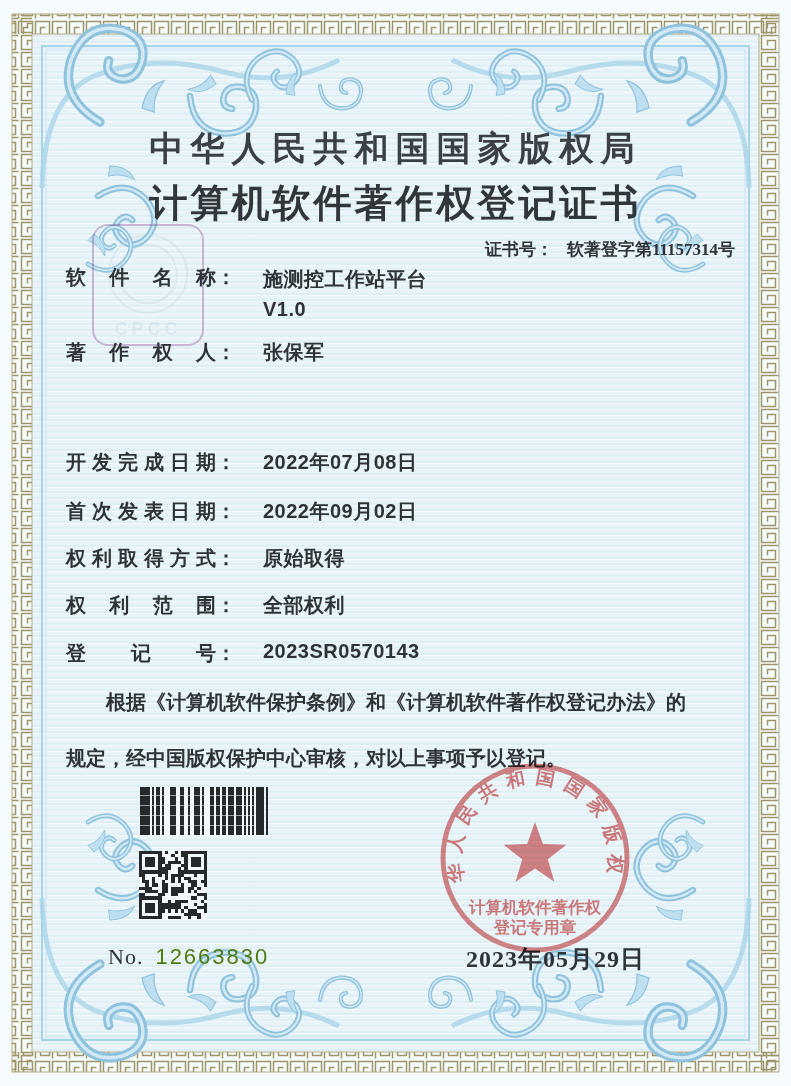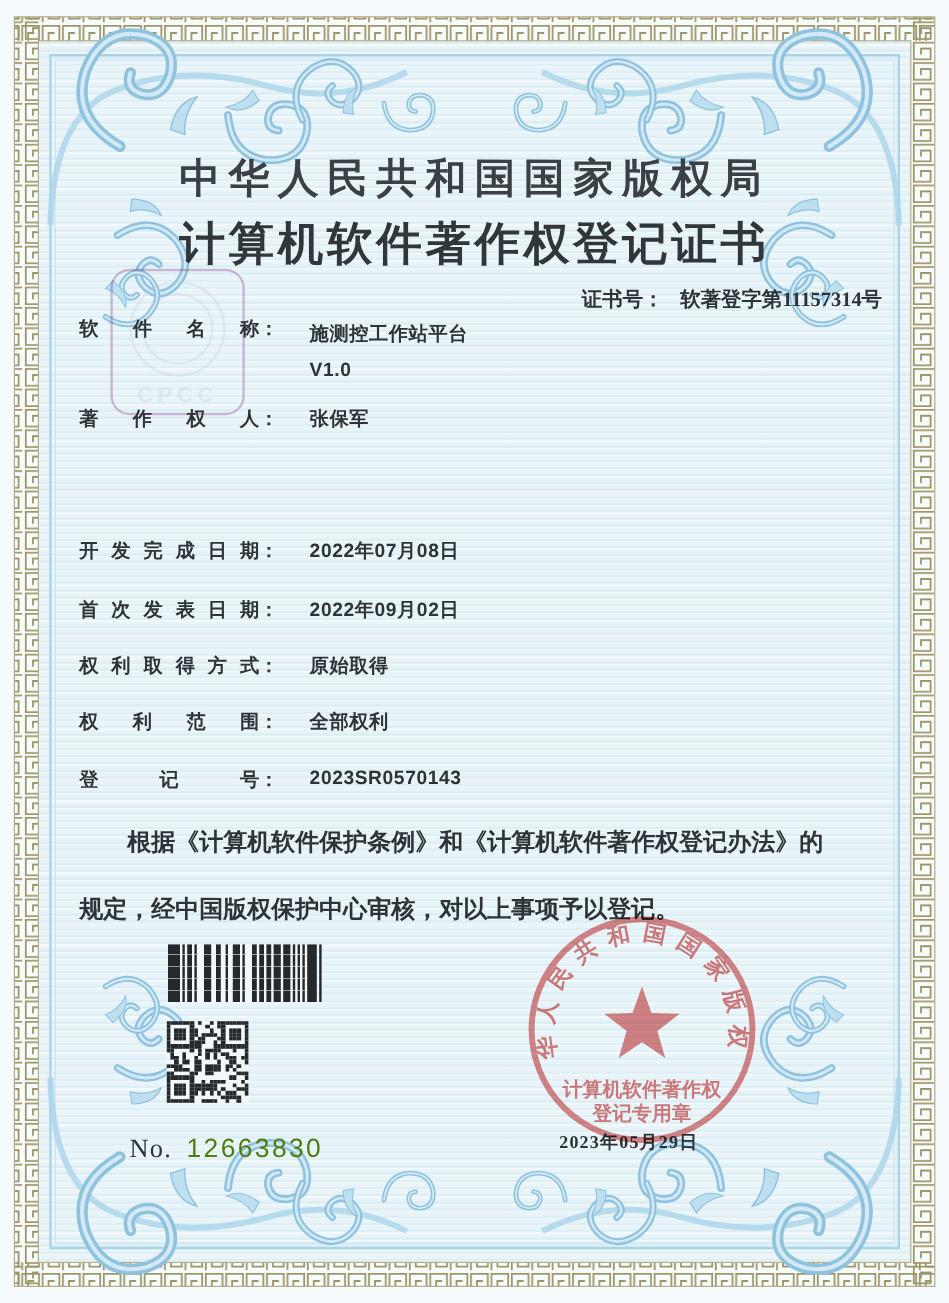--- a/index.html
+++ b/index.html
@@ -26,21 +26,21 @@
   .cert-title{
     position:absolute; left:0; top:178px; width:100%;
     text-align:center; font-size:38px; font-weight:700; letter-spacing:3px;
     color:#31363b;
   }
   .cert-no-line{
     position:absolute; top:238px; right:56px; font-size:17px; font-weight:700;
   }
   .cert-no-line .v{margin-left:14px;}
 
-  .field{position:absolute; left:66px; font-size:16px; font-weight:700;}
+  .field{position:absolute; left:66px; font-size:20px; font-weight:700;}
   .flabel{
     display:inline-block; width:150px; text-align:justify; text-align-last:justify;
     vertical-align:top; font-family:"Liberation Serif","DejaVu Serif",serif;
   }
   .colon{vertical-align:top;}
   .fvalue{
     display:inline-block; margin-left:22px; vertical-align:top;
     font-family:"Liberation Sans","DejaVu Sans",sans-serif; font-weight:700;
     letter-spacing:.5px; max-width:520px;
   }
@@ -67,21 +67,21 @@
     display:grid; grid-template-columns:repeat(21,1fr); grid-template-rows:repeat(21,1fr);
     background:#f2f7f9;
   }
   .qr .c{background:transparent;}
   .qr .d{background:#26292c;}
 
   .serial{position:absolute; left:108px; top:944px; font-size:22px; letter-spacing:1px;}
   .serial .num{color:#4d7c0f; margin-left:12px; font-family:"Liberation Sans","DejaVu Sans",sans-serif; letter-spacing:2px;}
 
   .issue-date{
-    position:absolute; left:466px; top:943px; font-size:15px; font-weight:700; letter-spacing:1px;
+    position:absolute; left:466px; top:943px; font-size:24px; font-weight:700; letter-spacing:1px;
   }
 
   .seal{position:absolute; left:435px; top:758px; width:200px; height:200px;
         mix-blend-mode:multiply; opacity:.88;}
 
   .watermark{
     position:absolute; left:92px; top:224px; width:108px; height:118px;
     border:2px solid #701a75; border-radius:16px; opacity:.28;
   }
   .watermark .circ{

